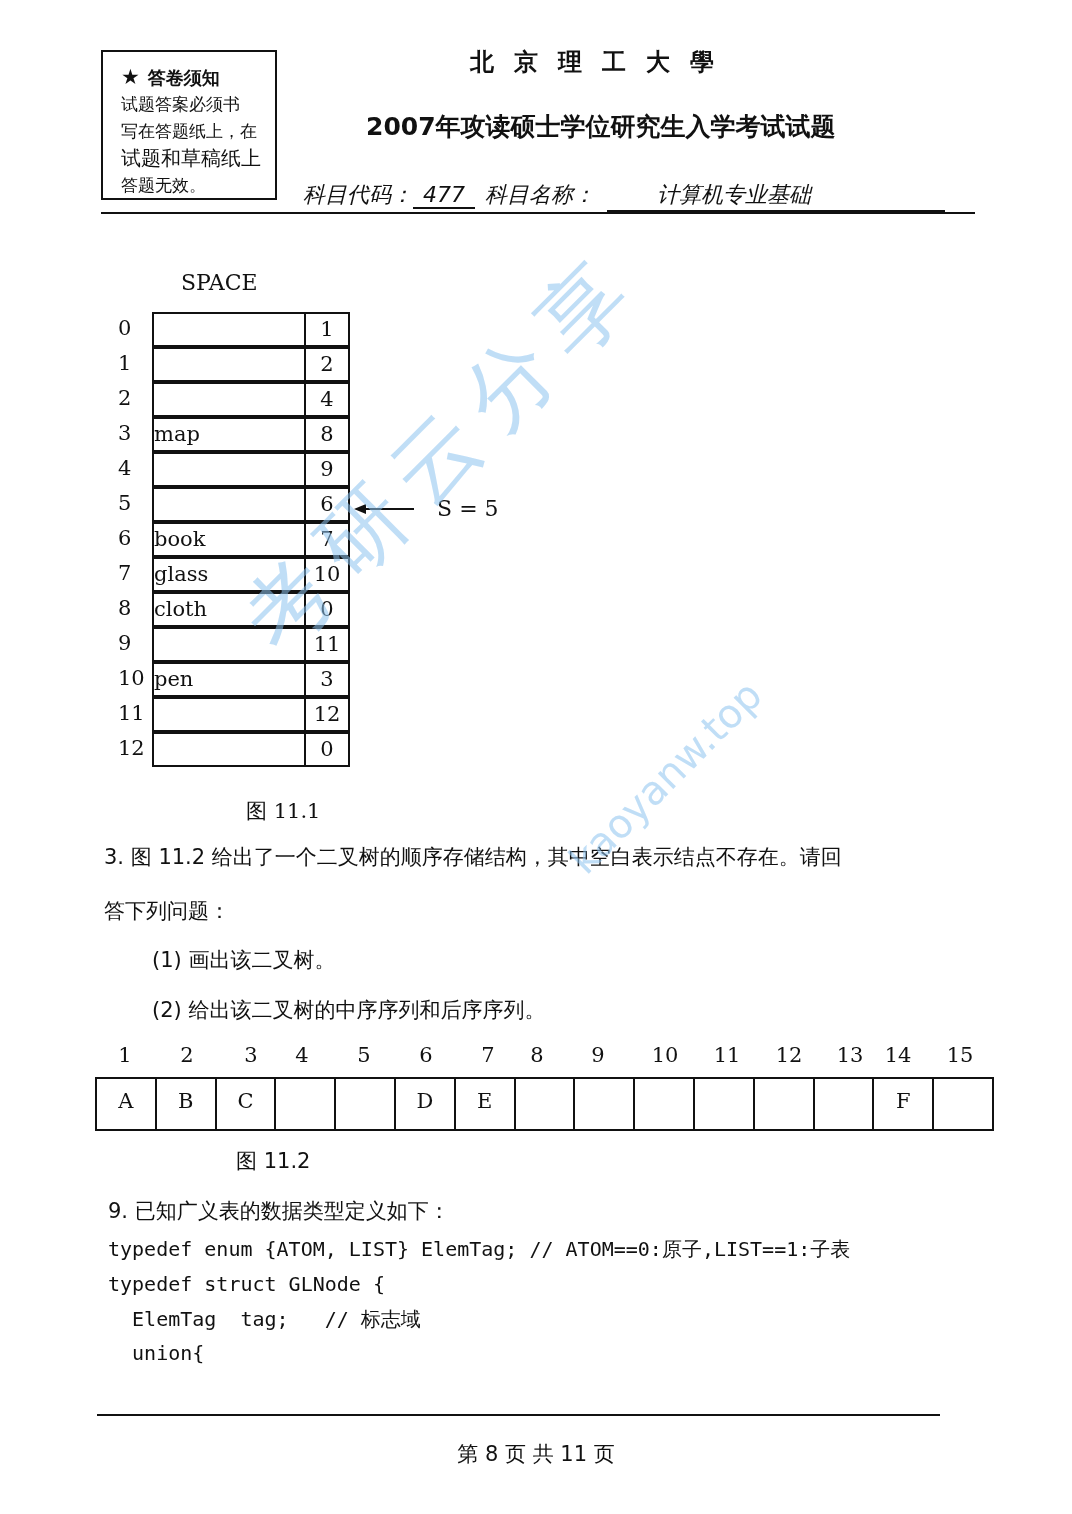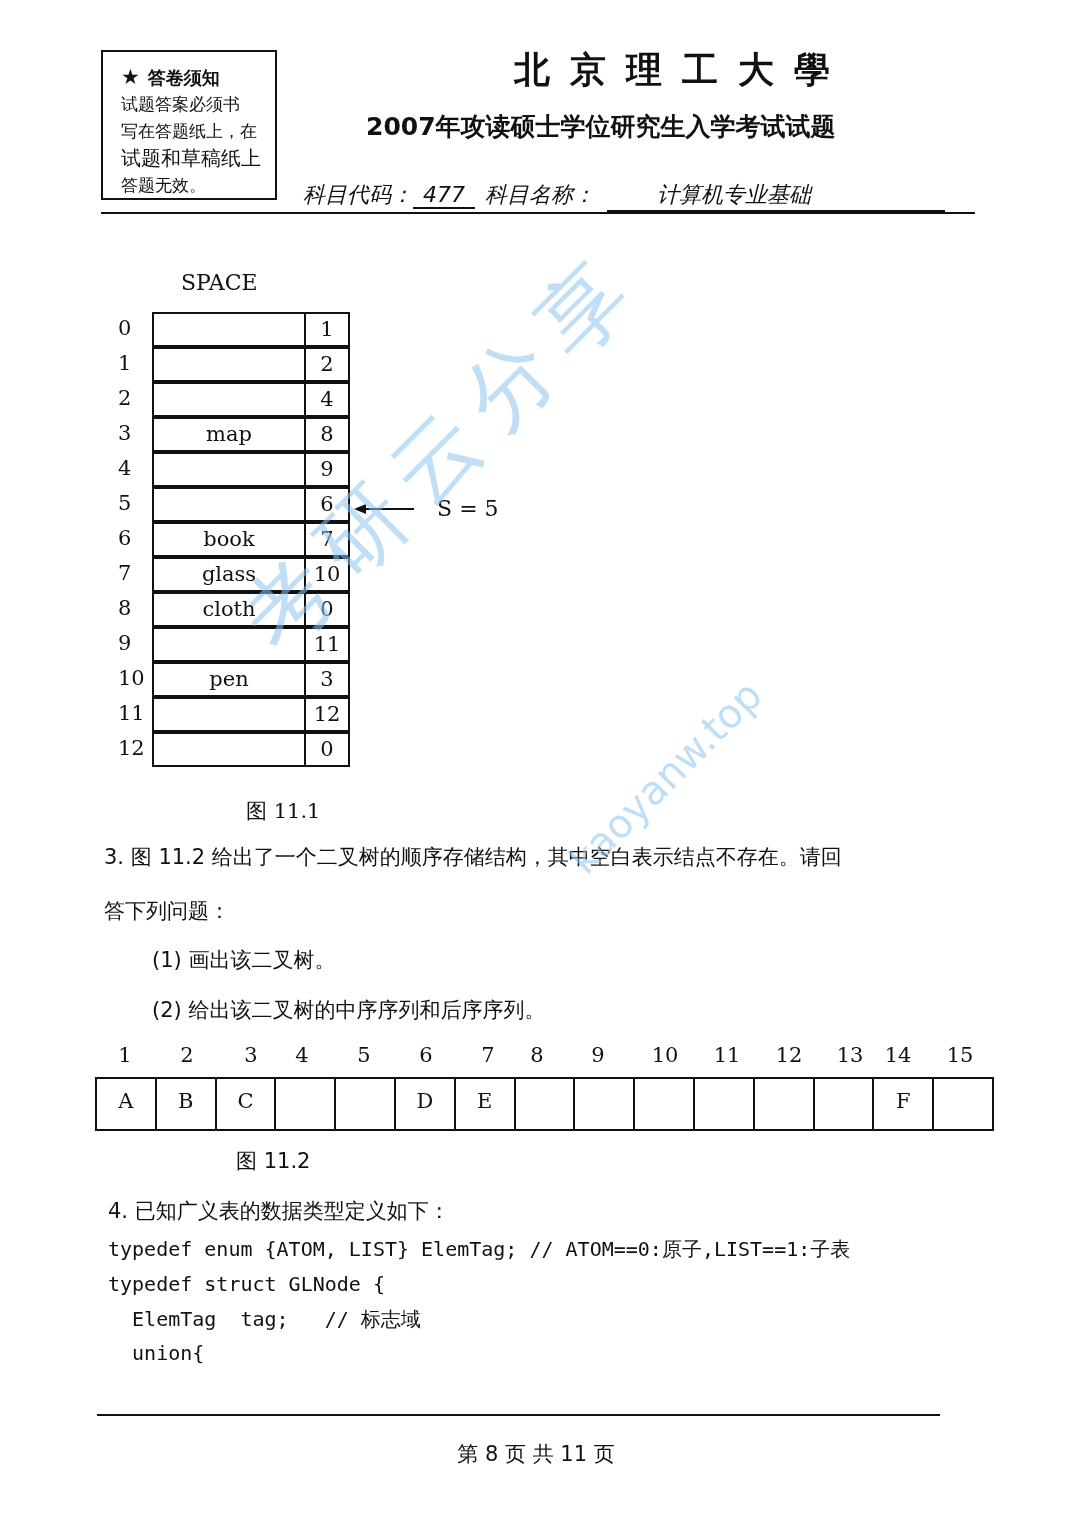--- a/index.html
+++ b/index.html
@@ -1,30 +1,30 @@
 <!DOCTYPE html>
 <html><head>
 <meta charset="utf-8">
 <style>
   html,body{margin:0;padding:0;background:#fff;}
   body{width:1072px;height:1514px;position:relative;overflow:hidden;font-family:"DejaVu Serif",serif;color:#111;}
   .abs{position:absolute;}
   
   .notice{left:101px;top:50px;width:176px;height:150px;border:2px solid #111;box-sizing:border-box;padding:12px 0 0 18px;font-family:"DejaVu Sans",sans-serif;font-size:18px;line-height:27px;font-weight:bold;}
   .notice .star{font-size:21px;margin-right:8px;}
-  .uni{left:470px;top:46px;font-family:"DejaVu Serif",serif;font-size:36px;font-weight:bold;letter-spacing:20px;margin-left:44px;}
+  .uni{left:470px;top:46px;font-family:"DejaVu Serif",serif;font-size:24px;font-weight:bold;letter-spacing:20px;}
   .examtitle{left:366px;top:110px;font-family:"DejaVu Sans",sans-serif;font-size:25px;font-weight:bold;}
   .subjectline{left:303px;top:180px;font-family:"DejaVu Sans",sans-serif;font-size:22px;font-style:italic;}
   .subjectline .u{display:inline-block;border-bottom:2px solid #111;text-align:center;}
   .hrule{height:0;border-top:2px solid #111;}
   
   .space-title{left:181px;top:270px;font-size:22px;}
   .space{left:152px;top:314px;}
   .srow{position:absolute;left:0;width:198px;height:35px;border:2px solid #111;box-sizing:border-box;margin-top:-2px;display:flex;}
-  .srow .data{width:150px;border-right:2px solid #111;text-align:center;font-size:21px;line-height:31px;}
+  .srow .data{width:150px;border-right:2px solid #111;text-align:left;font-size:21px;line-height:31px;}
   .srow .next{flex:1;text-align:center;font-size:21px;line-height:31px;}
   .sidx{position:absolute;width:30px;text-align:left;font-size:21px;}
   .arrow{left:352px;top:496px;}
   .fig{font-size:21px;text-align:center;}
   .qtext{font-family:"DejaVu Sans",sans-serif;font-size:21px;text-align:center;}
   
   .tarr{left:95px;top:1077px;width:899px;height:54px;border:2px solid #111;box-sizing:border-box;display:flex;}
   .tcell{flex:1;border-right:2px solid #111;text-align:center;font-size:21px;line-height:44px;}
   .tcell:last-child{border-right:none;}
   .tidx{position:absolute;top:1043px;font-size:21px;width:40px;text-align:center;}
@@ -168,21 +168,21 @@
   <div class="tcell"></div>
   <div class="tcell"></div>
   <div class="tcell"></div>
   <div class="tcell"></div>
   <div class="tcell">F</div>
   <div class="tcell"></div>
 </div>
 
 <div class="abs fig" style="left:236px;top:1147px;font-family:'DejaVu Sans',sans-serif">图 11.2</div>
 
-<div class="abs qtext" style="left:108px;top:1197px">4. 已知广义表的数据类型定义如下：</div>
+<div class="abs qtext" style="left:108px;top:1197px">9. 已知广义表的数据类型定义如下：</div>
 <div class="abs code" style="top:1236px">typedef enum {ATOM, LIST} ElemTag; // ATOM==0:原子,LIST==1:子表</div>
 <div class="abs code" style="top:1272px">typedef struct GLNode {</div>
 <div class="abs code" style="top:1306px">  ElemTag  tag;   // 标志域</div>
 <div class="abs code" style="top:1341px">  union{</div>
 
 <div class="abs hrule" style="left:97px;top:1414px;width:843px"></div>
 <div class="abs footer">第 8 页 共 11 页</div>
 
 <div class="abs wm" style="left:300px;top:560px;font-size:86px;transform:rotate(-45deg);transform-origin:left bottom;letter-spacing:18px;">考研云分享</div>
 <div class="abs wm" style="left:560px;top:850px;font-family:'DejaVu Sans',sans-serif;font-size:40px;transform:rotate(-45deg);transform-origin:left top;">kaoyanw.top</div>

